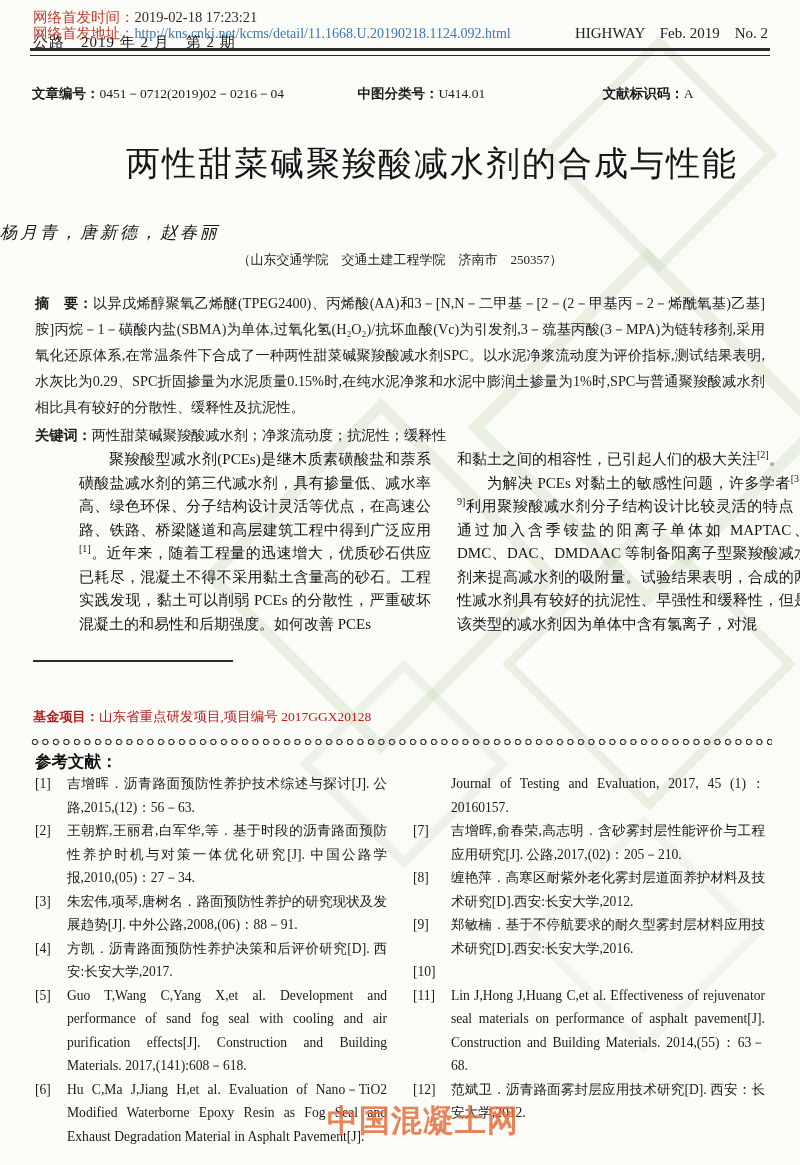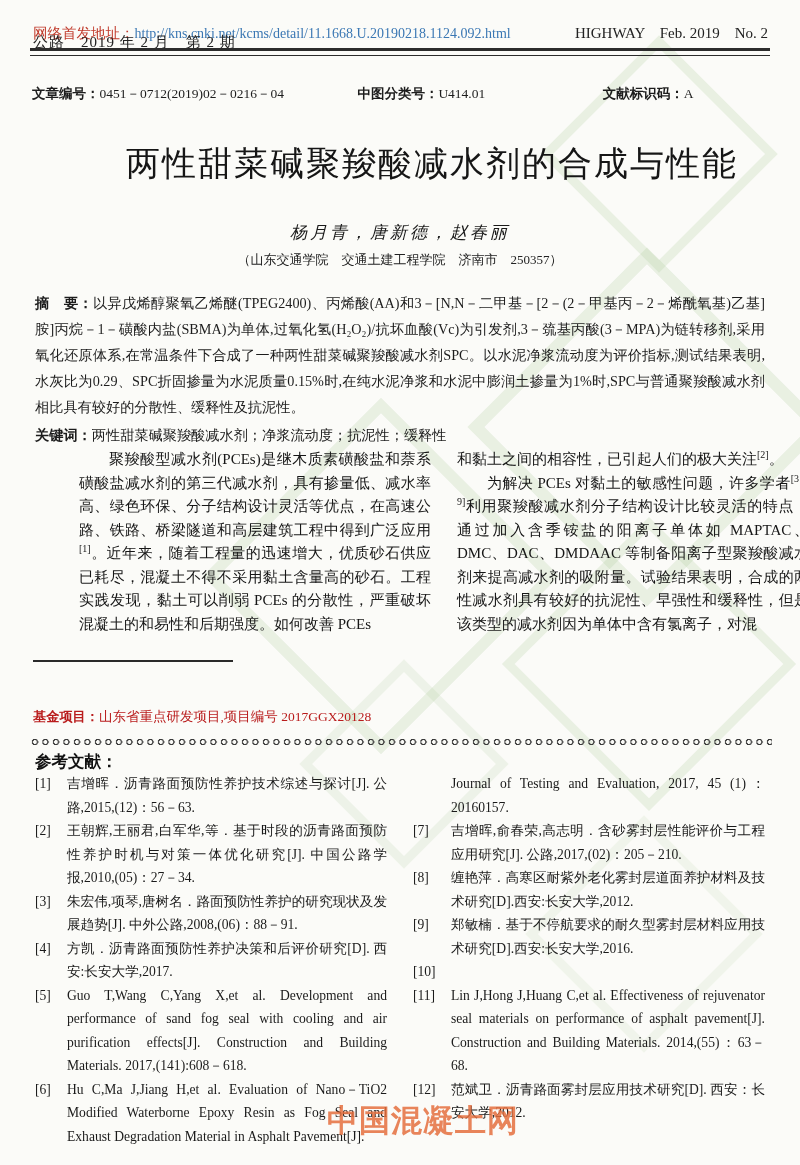--- a/index.html
+++ b/index.html
@@ -28,21 +28,21 @@
   .en-issue{position:absolute;right:32px;top:24px;font-size:15px;color:#222;}
   .double-rule{position:absolute;left:30px;top:48px;width:740px;height:4px;
     border-top:3px solid #2c2c2c;border-bottom:1px solid #2c2c2c;}
   .meta{position:absolute;left:32px;top:85px;font-size:13.5px;white-space:nowrap;}
   .meta .hei{font-size:13.5px;}
   .meta .m2{margin-left:70px;}
   .meta .m3{margin-left:114px;}
   
   .title{position:absolute;left:0;top:141px;width:100%;text-align:center;
     font-size:34px;letter-spacing:2px;color:#161616;padding-left:32px;}
-  .authors{position:absolute;left:0;top:221px;width:100%;text-align:center;
+  .authors{position:absolute;left:0;top:221px;width:100%;text-align:left;
     font-size:17px;font-style:italic;letter-spacing:3px;color:#1a1a1a;}
   .affil{position:absolute;left:0;top:251px;width:100%;text-align:center;font-size:13px;color:#222;}
   
   .abstract{position:absolute;left:35px;top:290px;width:730px;font-size:14.2px;
     line-height:26px;text-align:justify;color:#1c1c1c;}
   .abstract p{margin:0;}
   .abstract .kw{margin-top:2px;}
   .abstract .hei{font-size:14.2px;}
   
   .bodycols{position:absolute;left:35px;top:448px;width:730px;display:flex;gap:26px;
@@ -80,20 +80,23 @@
 
   <div class="diamond d1"></div>
   <div class="diamond d2"></div>
   <div class="diamond d3"></div>
   <div class="diamond d4"></div>
   <div class="diamond d5"></div>
   <div class="diamond d6"></div>
 
   <div class="layer">
 
+    <div class="line1">
+      <span class="red">网络首发时间：</span><span class="val">2019-02-18 17:23:21</span>
+    </div>
     <div class="line2">
       <span class="red">网络首发地址：</span><a href="#">http://kns.cnki.net/kcms/detail/11.1668.U.20190218.1124.092.html</a>
     </div>
 
     <div class="cn-issue">公路　2019 年 2 月　第 2 期</div>
     <div class="en-issue">HIGHWAY　Feb. 2019　No. 2</div>
     <div class="double-rule"></div>
 
     <div class="meta">
       <span class="hei">文章编号：</span><span>0451－0712(2019)02－0216－04</span>

